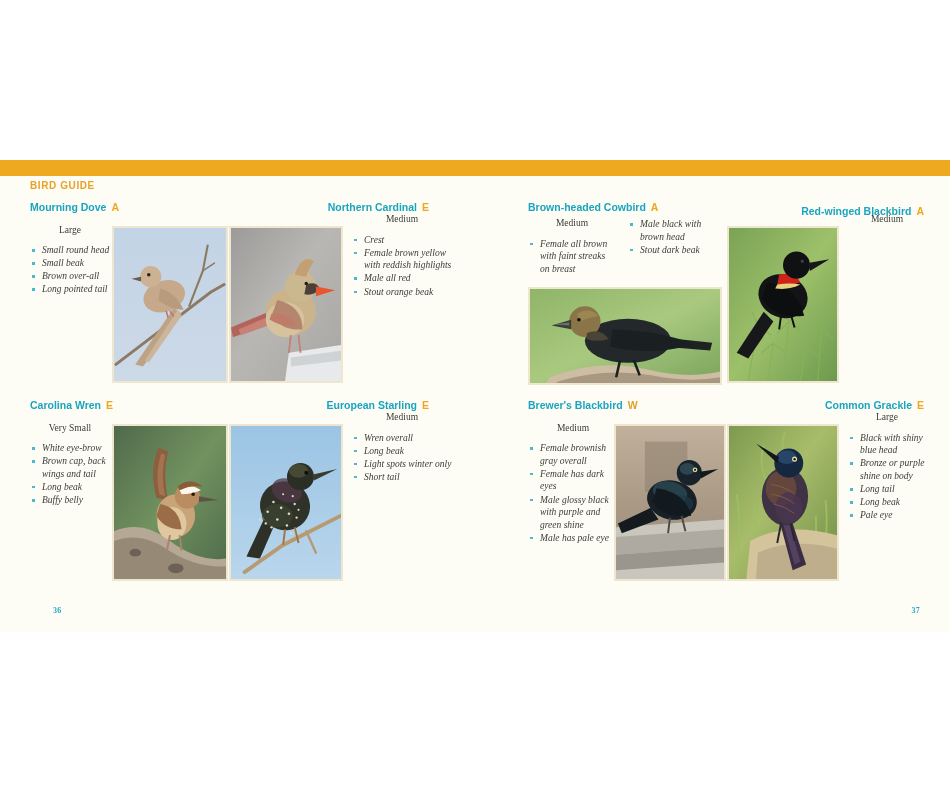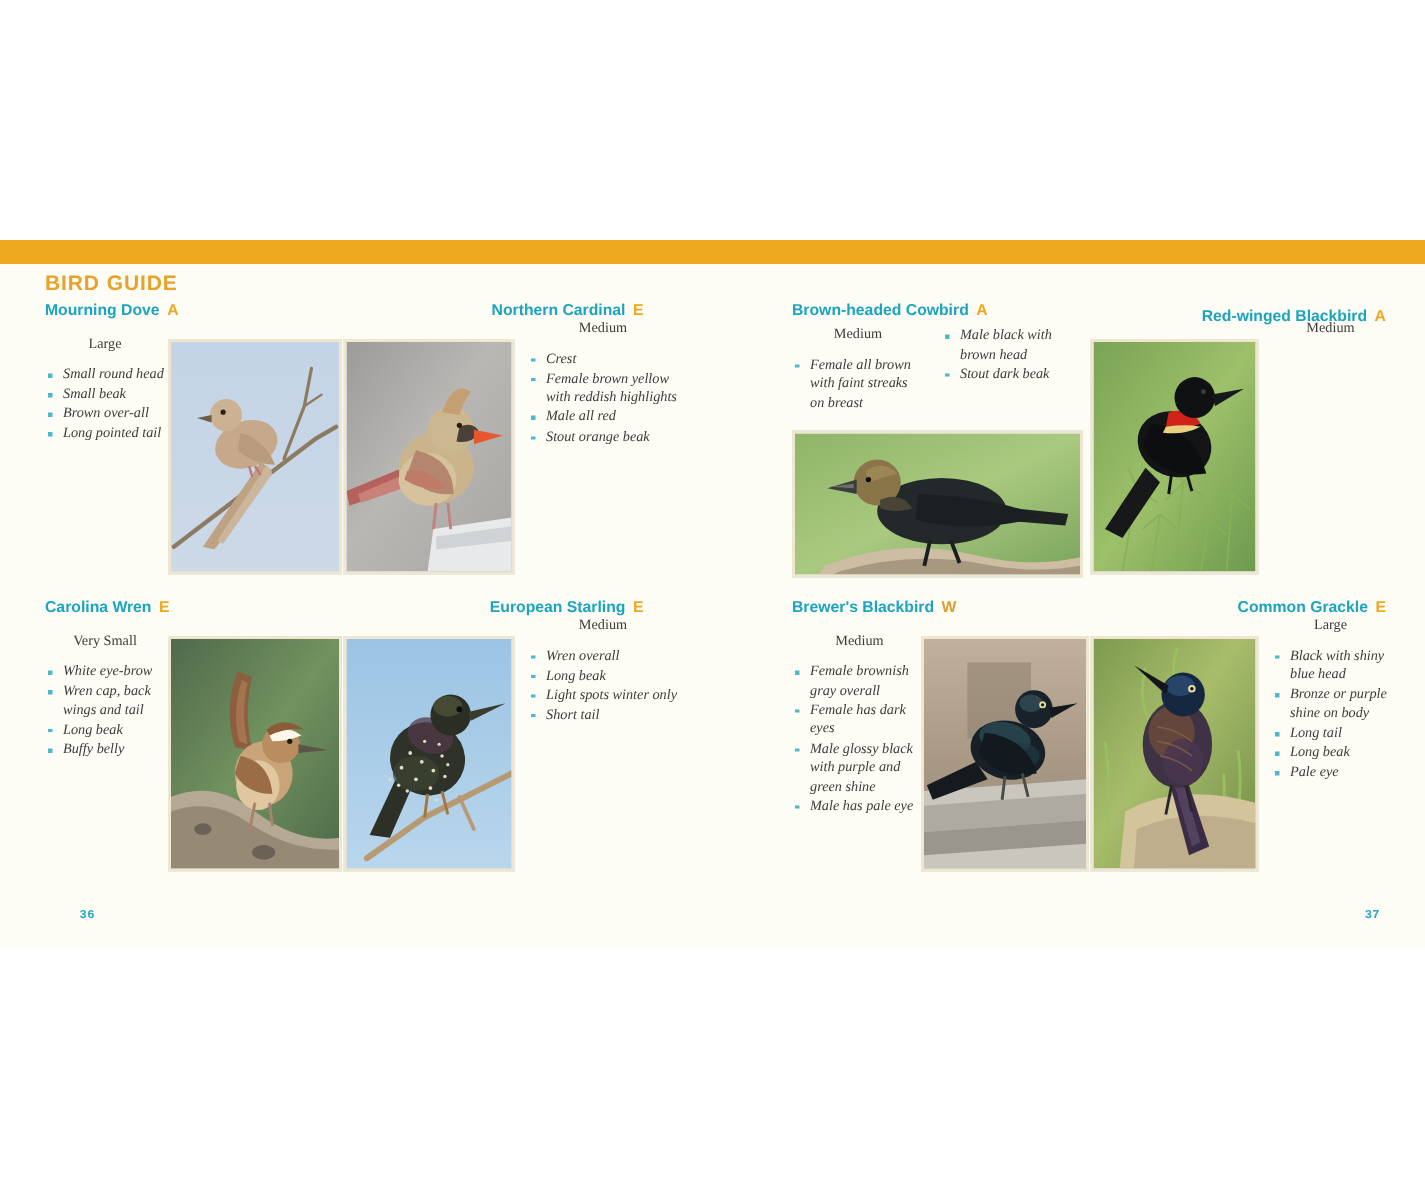--- a/index.html
+++ b/index.html
@@ -33,39 +33,39 @@
     width: 950px;
     height: 16px;
     background: #efa920;
   }
 
   .running-head {
     position: absolute;
     left: 30px;
     top: 20px;
     font-family: "Liberation Sans", "DejaVu Sans", sans-serif;
-    font-size: 14px;
+    font-size: 10px;
     font-weight: bold;
     letter-spacing: 0.6px;
     color: #e9a229;
   }
 
   
   .page {
     position: absolute;
     top: 0;
     height: 472px;
   }
   .page-left  { left: 0;     width: 475px; }
   .page-right { left: 475px; width: 475px; }
 
   .folio {
     position: absolute;
     bottom: 17px;
-    font-family: Liberation Mono, monospace;
+    font-family: Liberation Serif, serif;
     font-size: 8px;
     font-weight: bold;
     color: #24a9c4;
     letter-spacing: 0.3px;
     padding-left: 23px;
   }
   .folio-left  { left: 30px; }
   .folio-right { right: 30px; }
 
   
@@ -250,21 +250,21 @@
 
     <div class="row row-bottom">
 
       <div class="entry" style="left:30px; top:0; width:80px;">
         <div class="sp-head">
           <span>Carolina Wren</span><span class="code">E</span>
         </div>
         <div class="sp-size">Very Small</div>
         <ul class="traits">
           <li>White eye-brow</li>
-          <li>Wren cap, back wings and tail</li>
+          <li>Brown cap, back wings and tail</li>
           <li>Long beak</li>
           <li>Buffy belly</li>
         </ul>
       </div>
 
       <div class="photo" style="left:112px; top:24px; width:116px; height:157px;">
         <svg viewBox="0 0 116 157" preserveAspectRatio="none">
           <defs>
             <linearGradient id="wrenBg" x1="0" y1="0" x2="1" y2="1">
               <stop offset="0%" stop-color="#4f6a4c"></stop>

